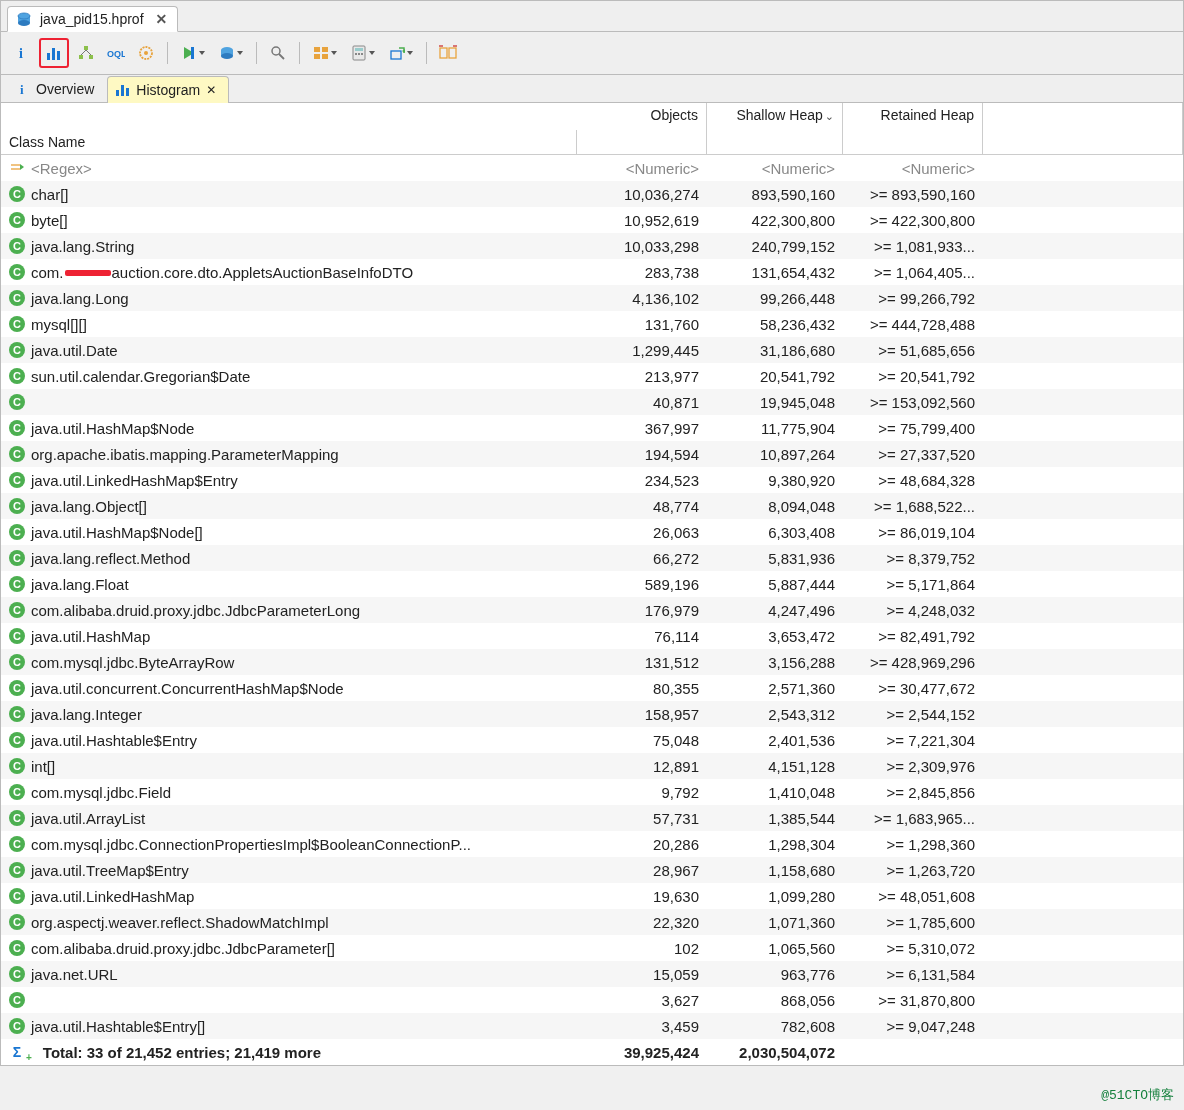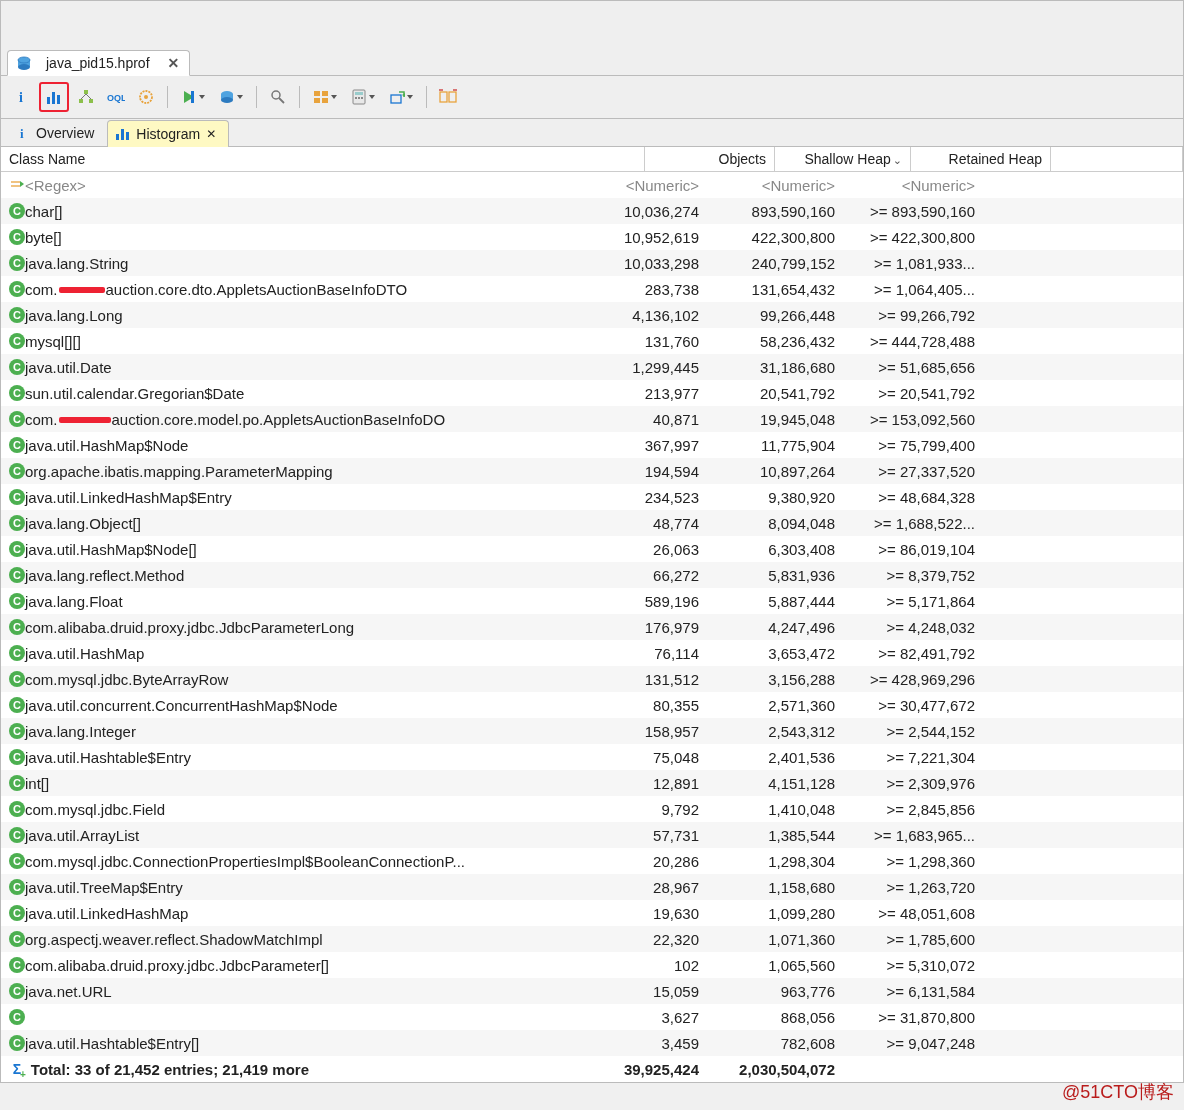--- a/index.html
+++ b/index.html
@@ -23,24 +23,23 @@
     display: flex;
   }
   .file-tab {
     background: #fff;
     border: 1px solid #bbb;
     border-bottom: 1px solid #fff;
     border-radius: 4px 4px 0 0;
     padding: 4px 10px 4px 8px;
     display: flex;
     align-items: center;
-    gap: 14px;
+    gap: 8px;
     position: relative;
     top: 1px;
-    margin-top: 44px;
   }
   .file-tab .close-x { color:#555; font-weight:bold; margin-left:4px; }
   
   .toolbar {
     background: #efefef;
     border-bottom: 1px solid #bbb;
     padding: 6px 8px;
     display: flex;
     align-items: center;
     gap: 4px;
@@ -86,37 +85,37 @@
     display:flex;
     border-bottom:1px solid #ccc;
     font-size:14px;
   }
   .col-headers > div {
     padding: 4px 8px;
     border-right:1px solid #ccc;
     white-space:nowrap;
     overflow:hidden;
   }
-  .col-class { width: 644px; }
+  .col-class { width: 576px; margin-top: 27px; }
   .col-obj   { width: 130px; text-align:right; }
   .col-shal  { width: 136px; text-align:right; }
   .col-ret   { width: 140px; text-align:right; }
   .col-extra { flex:1; }
   .sort-arrow { font-size:11px; margin-left:2px; color:#555; }
   
   .rows { }
   .row {
     display:flex;
     align-items:center;
     height: 26px;
     font-size:15px;
   }
   .row:nth-child(even) { background:#f6f6f6; }
   .row .cell { padding: 0 8px; overflow:hidden; white-space:nowrap; text-overflow:ellipsis; }
-  .row .c-class { width:576px; display:flex; align-items:center; gap:0; }
+  .row .c-class { width:576px; display:flex; align-items:center; gap:6px; }
   .row .c-obj   { width:130px; text-align:right; }
   .row .c-shal  { width:136px; text-align:right; }
   .row .c-ret   { width:140px; text-align:right; }
   .row .c-extra { flex:1; }
   .regex-row .cell { color:#888; }
   .total-row { font-weight:bold; }
   .class-icon {
     width:16px;height:16px;border-radius:50%;
     background:#4caf50;color:#fff;
     font-size:11px;font-weight:bold;
@@ -136,23 +135,24 @@
     border-radius:2px;
     margin:0 1px;
     position:relative;
     top:-2px;
   }
   .redact.w1 { width:46px; }
   .redact.w2 { width:52px; }
   .watermark {
     position:fixed;
     right:10px; bottom:6px;
-    color:#b91c1c;
-    font-size:18px;
+    color:#15803d;
+    font-size:13px;
     pointer-events:none;
+    font-family:Liberation Mono, monospace;
   }
   
   svg { display:block; }
 </style>
 </head>
 <body>
 
 <div class="window">
 
   <div class="file-tab-bar">
@@ -393,21 +393,20 @@
             <span>sun.util.calendar.Gregorian$Date</span>
           </div>
           <div class="cell c-obj">213,977</div>
           <div class="cell c-shal">20,541,792</div>
           <div class="cell c-ret">&gt;= 20,541,792</div>
           <div class="cell c-extra"></div>
         </div>
         <div class="row">
           <div class="cell c-class">
             <span class="class-icon">C</span>
-            <span><span>com.</span><span class="redact w2"></span><span>auction.core.model.po.AppletsAuctionBaseInfoDO</span></span>
           </div>
           <div class="cell c-obj">40,871</div>
           <div class="cell c-shal">19,945,048</div>
           <div class="cell c-ret">&gt;= 153,092,560</div>
           <div class="cell c-extra"></div>
         </div>
         <div class="row">
           <div class="cell c-class">
             <span class="class-icon">C</span>
             <span>java.util.HashMap$Node</span>

